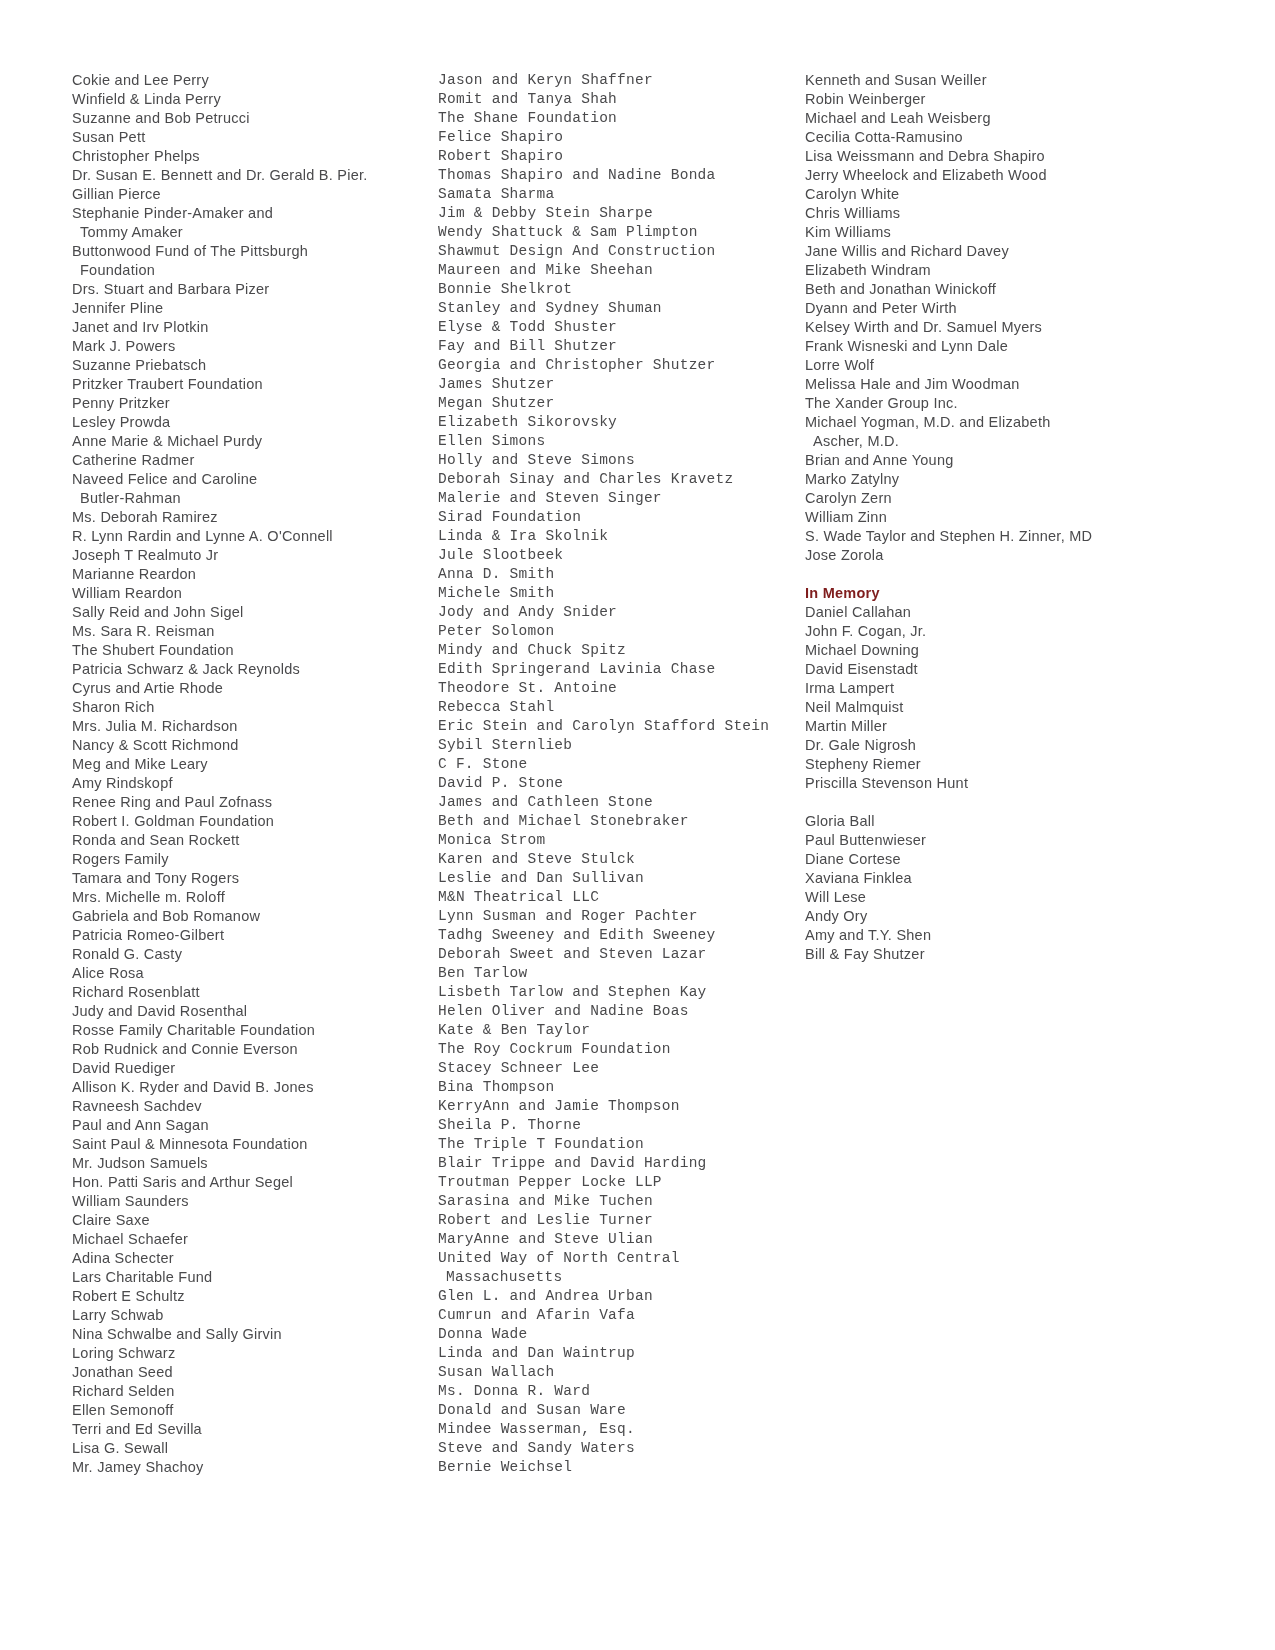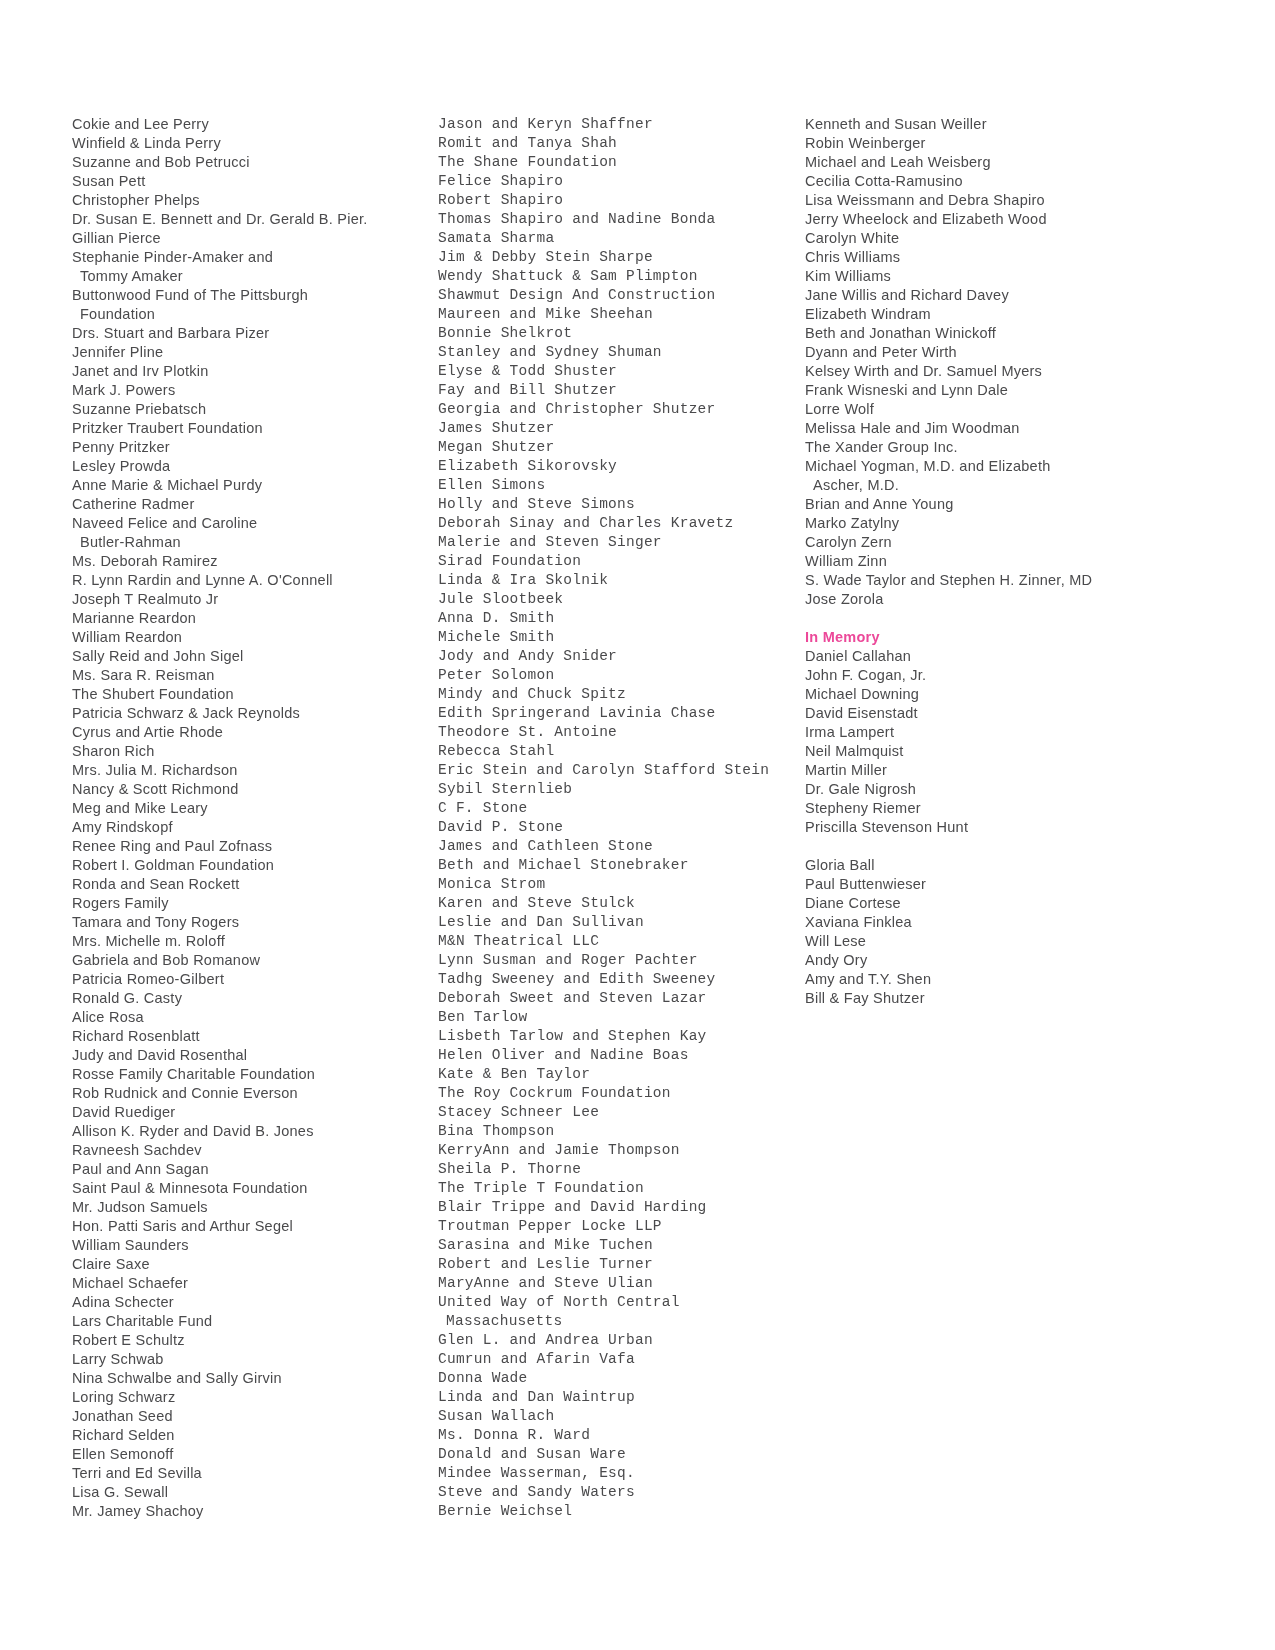--- a/index.html
+++ b/index.html
@@ -17,36 +17,35 @@
     color: #4a4a4c;
   }
   .columns {
     position: absolute;
     top: 71px;
     left: 72px;
     right: 0;
     display: flex;
     flex-direction: row;
     align-items: flex-start;
-    margin-top: 44px;
   }
   .col {
     font-size: 14.5px;
     line-height: 19px;
     letter-spacing: 0.25px;
     white-space: nowrap;
   }
   .col-1 { width: 366px; }
   .col-2 { width: 367px; font-family: Liberation Mono, monospace; }
   .col-3 { width: 470px; }
   .line { height: 19px; }
   .line.indent { padding-left: 8px; }
   .line.heading {
     font-weight: bold;
-    color: #ec4899;
+    color: #7f1d1d;
   }
   .line.gap { height: 19px; }
 </style>
 </head>
 <body>
 
 <div class="page">
   <div class="columns">
     <div class="col col-1">
         <div class="line">Cokie and Lee Perry</div>

